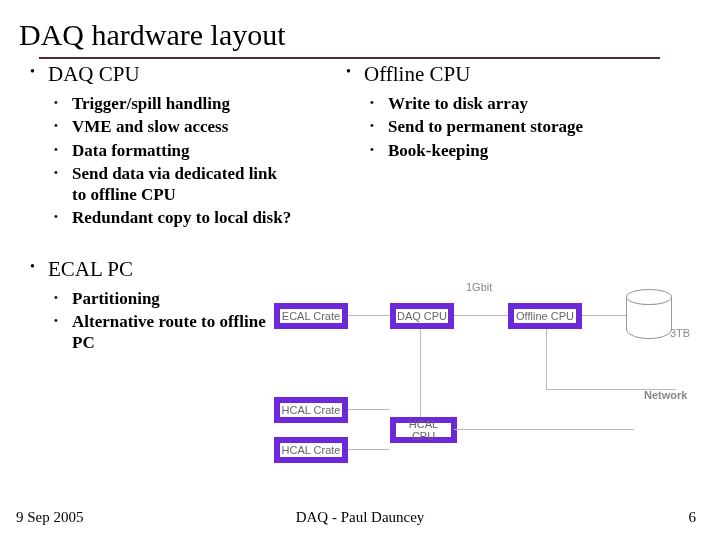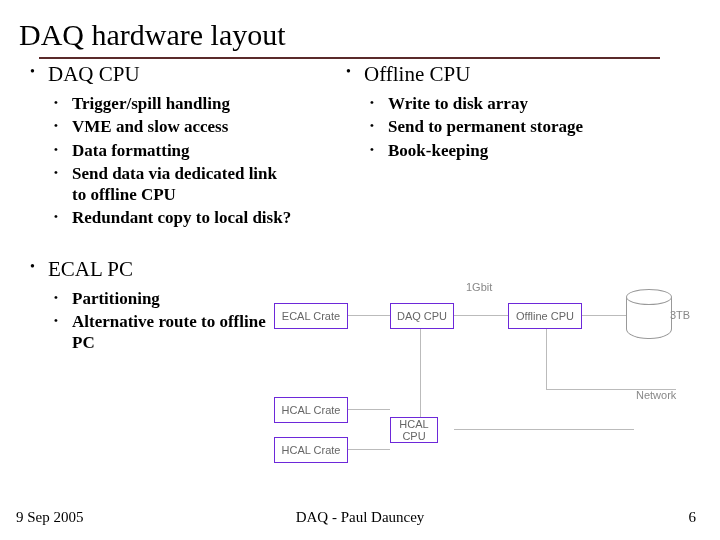--- a/index.html
+++ b/index.html
@@ -44,21 +44,21 @@
   }
   .col-right ul.items li { max-width: 260px; }
   .sec2 { margin-top: 28px; }
 
   .diagram {
     position: absolute;
     right: 22px; top: 200px;
     width: 430px; height: 220px;
   }
   .dbox {
-    position: absolute; border: 1px solid #6d28d9; background: #fff;
+    position: absolute; border: 6px solid #6d28d9; background: #fff;
     font-family: Arial, Helvetica, sans-serif;
     font-size: 11px; color: #666;
     display: flex; align-items: center; justify-content: center;
     text-align: center;
   }
   .dlabel {
     position: absolute; color: #888;
     font-family: Arial, Helvetica, sans-serif; font-size: 11px;
   }
   .cyl {
@@ -121,27 +121,27 @@
 
   <div class="diagram">
 
     <div class="dbox" style="left:6px; top:44px; width:74px; height:26px;">ECAL Crate</div>
     <div class="dbox" style="left:122px; top:44px; width:64px; height:26px;">DAQ CPU</div>
     <div class="dbox" style="left:240px; top:44px; width:74px; height:26px;">Offline CPU</div>
     <div class="cyl" style="left:358px; top:30px;">
       <div class="body"></div>
         <div class="top"></div>
     </div>
-    <div class="dlabel" style="left:402px; top:50px;">3TB</div>
+    <div class="dlabel" style="left:402px; top:68px;">3TB</div>
     <div class="dlabel" style="left:198px; top:22px;">1Gbit</div>
 
     <div class="dbox" style="left:6px; top:138px; width:74px; height:26px;">HCAL Crate</div>
     <div class="dbox" style="left:6px; top:178px; width:74px; height:26px;">HCAL Crate</div>
-    <div class="dbox" style="left:122px; top:158px; width:48px; height:26px;">HCAL CPU</div>
-    <div class="dlabel" style="left:368px; top:130px;">Network</div>
+    <div class="dbox" style="left:122px; top:158px; width:67px; height:26px;">HCAL CPU</div>
+    <div class="dlabel" style="left:376px; top:130px;font-weight:bold;">Network</div>
 
     <div class="dline" style="left:80px; top:56px; width:42px; height:1px;"></div>
     <div class="dline" style="left:186px; top:56px; width:54px; height:1px;"></div>
     <div class="dline" style="left:314px; top:56px; width:44px; height:1px;"></div>
     <div class="dline" style="left:152px; top:70px; width:1px; height:88px;"></div>
     <div class="dline" style="left:80px; top:150px; width:42px; height:1px;"></div>
     <div class="dline" style="left:80px; top:190px; width:42px; height:1px;"></div>
     <div class="dline" style="left:186px; top:170px; width:180px; height:1px;"></div>
     <div class="dline" style="left:278px; top:70px; width:1px; height:60px;"></div>
     <div class="dline" style="left:278px; top:130px; width:130px; height:1px;"></div>

